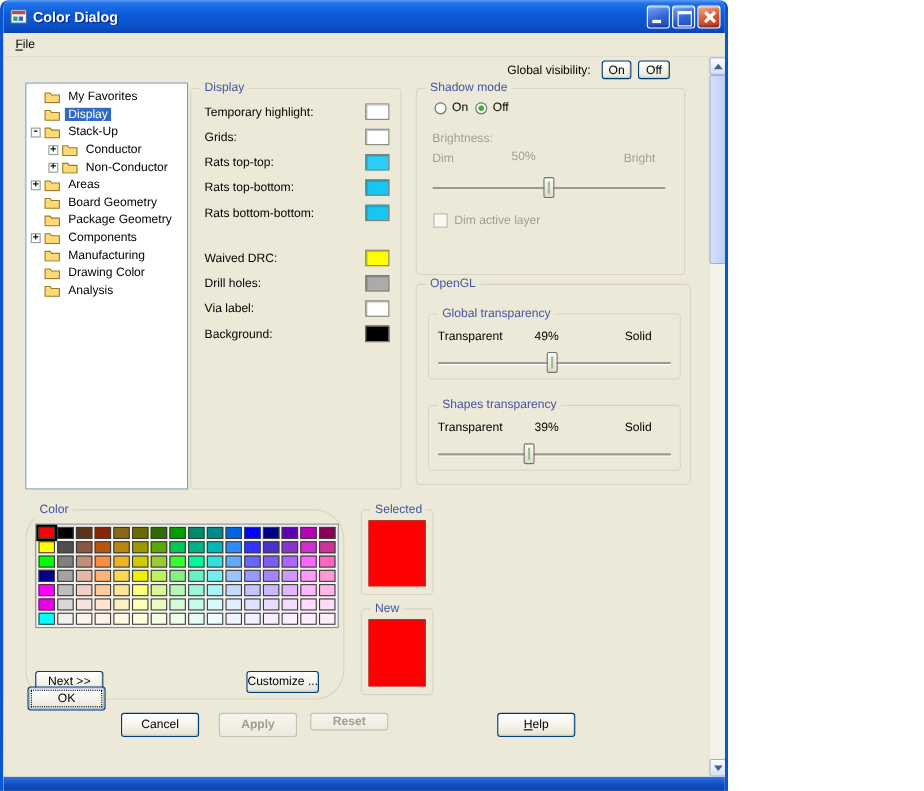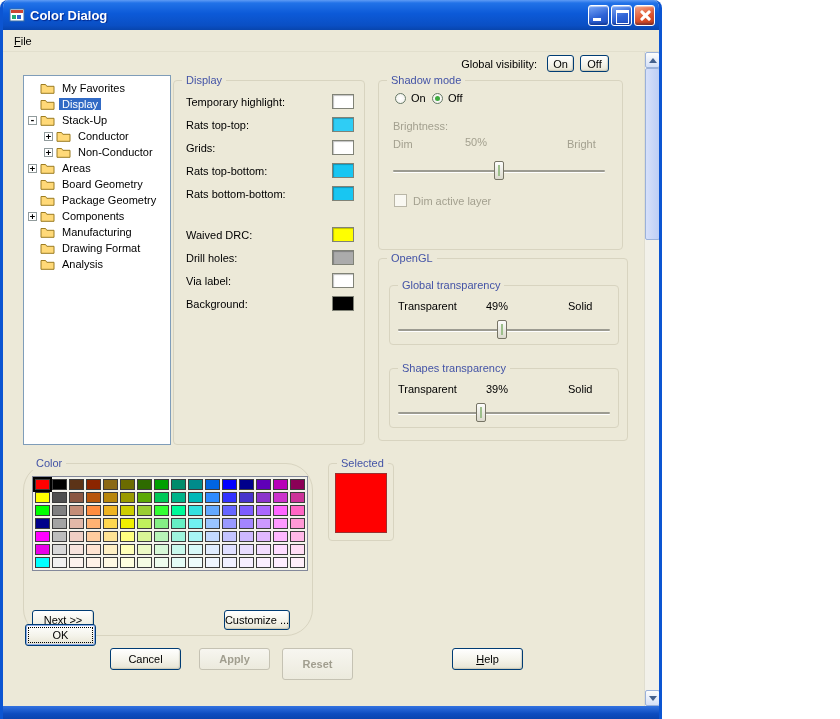--- a/index.html
+++ b/index.html
@@ -228,47 +228,47 @@
           </span>
           <span class="tlabel">Manufacturing</span>
         </div>
         <div class="tree-row" style="padding-left: 4px;">
           <span class="expander" style="visibility: hidden;"></span>
           <span class="folder">
             <svg width="15" height="12" viewBox="0 0 15 12">
               <path d="M1 2.5 h4.6 l1.2 1.8 H14 v7 H1 z" fill="#ffd978" stroke="#9c7c22" stroke-width="1"></path>
             </svg>
           </span>
-          <span class="tlabel">Drawing Format</span>
+          <span class="tlabel">Drawing Color</span>
         </div>
         <div class="tree-row" style="padding-left: 4px;">
           <span class="expander" style="visibility: hidden;"></span>
           <span class="folder">
             <svg width="15" height="12" viewBox="0 0 15 12">
               <path d="M1 2.5 h4.6 l1.2 1.8 H14 v7 H1 z" fill="#ffd978" stroke="#9c7c22" stroke-width="1"></path>
             </svg>
           </span>
           <span class="tlabel">Analysis</span>
         </div>
       </div>
 
     <div class="groupbox" style="left:170px;top:28px;width:192px;height:365px;">
       <span class="gtitle">Display</span>
       <div class="disp-rows">
           <div class="disp-row">
             <span class="dlabel">Temporary highlight:</span>
             <div class="swatch" style="background: rgb(255, 255, 255);"></div>
           </div>
           <div class="disp-row">
+            <span class="dlabel">Grids:</span>
+            <div class="swatch" style="background: rgb(255, 255, 255);"></div>
+          </div>
+          <div class="disp-row">
             <span class="dlabel">Rats top-top:</span>
             <div class="swatch" style="background: rgb(47, 205, 245);"></div>
-          </div>
-          <div class="disp-row">
-            <span class="dlabel">Grids:</span>
-            <div class="swatch" style="background: rgb(255, 255, 255);"></div>
           </div>
           <div class="disp-row">
             <span class="dlabel">Rats top-bottom:</span>
             <div class="swatch" style="background: rgb(24, 198, 242);"></div>
           </div>
           <div class="disp-row">
             <span class="dlabel">Rats bottom-bottom:</span>
             <div class="swatch" style="background: rgb(24, 198, 242);"></div>
           </div>
           <div class="disp-row gap">
@@ -457,25 +457,29 @@
           <div class="pcell" style="background: rgb(255, 238, 250);"></div>
         </div>
       <div class="xp-btn" style="left:8px;top:146px;width:62px;height:20px;">Next &gt;&gt;</div>
       <div class="xp-btn" style="left:200px;top:146px;width:66px;height:20px;">Customize ...</div>
     </div>
 
     <div class="groupbox" style="left:325px;top:411px;width:66px;height:78px;">
       <span class="gtitle">Selected</span>
       <div class="big-swatch" style="background: rgb(255, 0, 0);"></div>
     </div>
+    <div class="groupbox" style="left:325px;top:501px;width:66px;height:79px;">
+      <span class="gtitle">New</span>
+      <div class="big-swatch" style="background: rgb(255, 0, 0);"></div>
+    </div>
 
     <div class="xp-btn default" style="left:22px;top:572px;width:71px;height:22px;">OK</div>
     <div class="xp-btn" style="left:107px;top:596px;width:71px;height:22px;">Cancel</div>
     <div class="xp-btn disabled" style="left:196px;top:596px;width:71px;height:22px;">Apply</div>
-    <div class="xp-btn disabled" style="left:279px;top:596px;width:71px;height:32px;">Reset</div>
+    <div class="xp-btn disabled" style="left:279px;top:596px;width:71px;height:16px;">Reset</div>
     <div class="xp-btn" style="left:449px;top:596px;width:71px;height:22px;">
         <span class="ul">H</span>
         <span>elp</span>
       </div>
 
     <div class="vscroll">
       <div class="vs-btn vs-up"></div>
       <div class="vs-thumb"></div>
       <div class="vs-btn vs-down"></div>
     </div>

